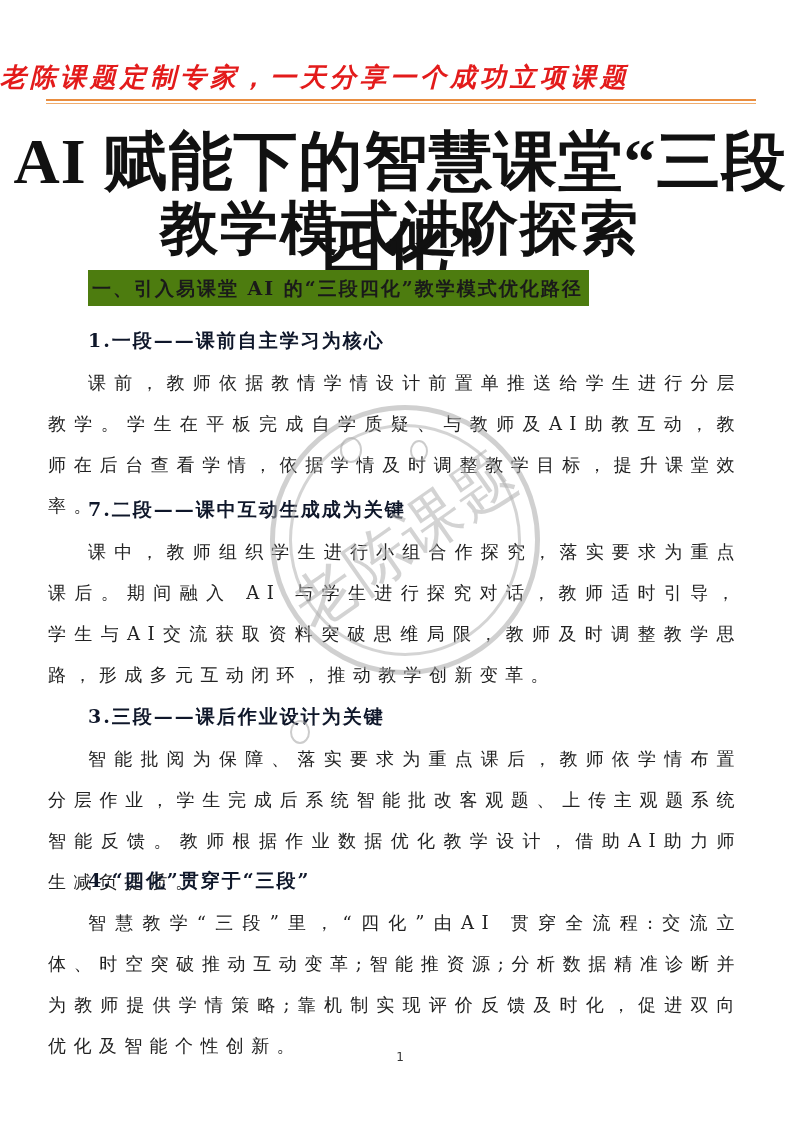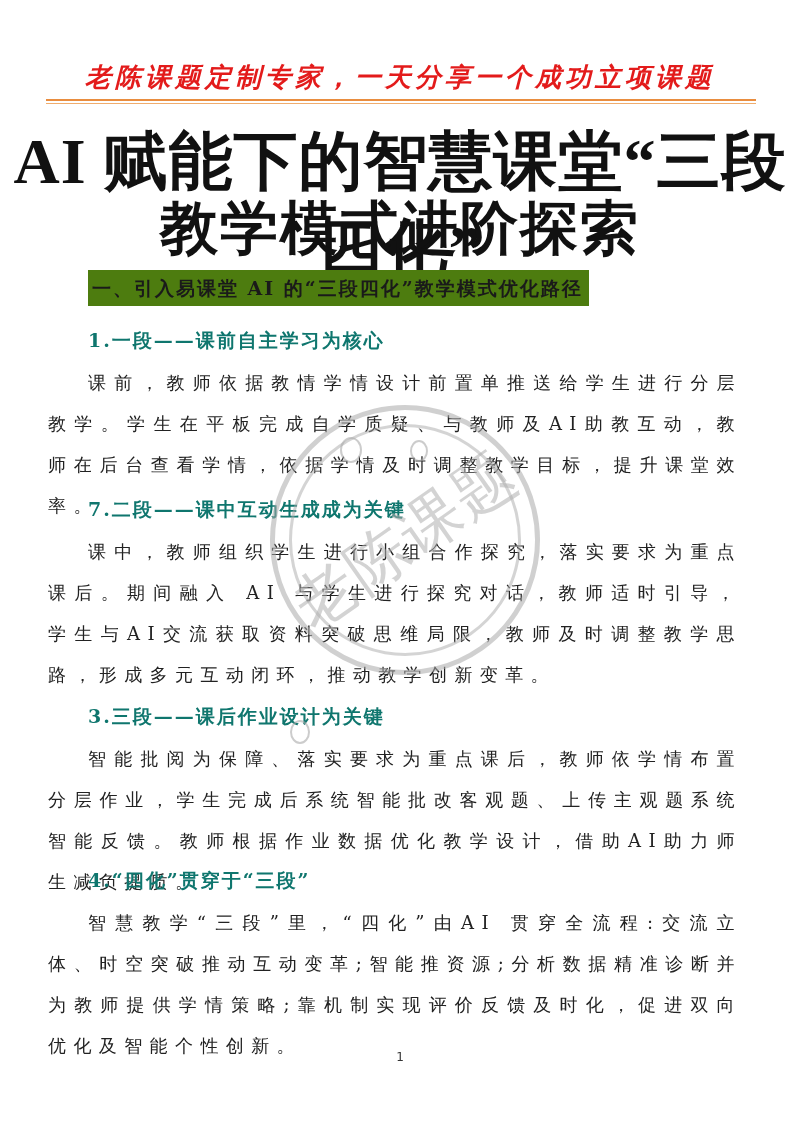--- a/index.html
+++ b/index.html
@@ -1,33 +1,33 @@
 <!DOCTYPE html>
 <html><head>
 <meta charset="utf-8">
 <style>
   html, body { margin: 0; padding: 0; background: #ffffff; }
   body { width: 800px; height: 1131px; position: relative; overflow: hidden;
          font-family: "DejaVu Serif", "Liberation Serif", serif; color: #1c1c1c; }
-  .banner { position: absolute; top: 60px; left: 0; width: 800px; text-align: center;
+  .banner { position: absolute; top: 60px; left: 0; width: 800px; text-align: left;
             color: #e31b1b; font-size: 26px; font-weight: bold; font-style: italic;
             letter-spacing: 4px; font-family: "DejaVu Serif", serif; }
   .rule { position: absolute; left: 46px; width: 710px; height: 2px; background: #e98d3f; }
   .rule.r1 { top: 99px; }
   .rule.r2 { top: 103px; height: 1px; background: #f0ad6e; }
   .title { position: absolute; left: 0; width: 800px; text-align: center; font-weight: bold;
            font-family: "Liberation Serif", "DejaVu Serif", serif; color: #111; }
   .title.t1 { top: 118px; font-size: 64px; letter-spacing: 1px; }
   .title.t2 { top: 190px; font-size: 58px; letter-spacing: 2px; }
   .section-head { position: absolute; top: 270px; left: 88px; height: 36px; line-height: 36px;
                   padding: 0 6px 0 4px; background: #4d7c0f; font-size: 19px; font-weight: bold;
                   letter-spacing: 2px; color: #1a1a1a; }
   .content { position: absolute; left: 48px; width: 694px; }
   .sub { font-size: 19px; font-weight: bold; letter-spacing: 2px; padding-left: 40px;
-         height: 44px; line-height: 44px; color: #0f766e; }
+         height: 44px; line-height: 44px; color: #0f172a; }
   .para { font-size: 18px; line-height: 41px; letter-spacing: 7.4px; text-indent: 40px;
           text-align: justify; margin: 0; color: #222; }
   .page-num { position: absolute; top: 1050px; left: 0; width: 800px; text-align: center;
               font-size: 12px; color: #333; font-family: "DejaVu Sans", sans-serif; }
   .watermark { position: absolute; left: 270px; top: 405px; width: 260px; height: 260px;
                border-radius: 50%; border: 5px solid rgba(170,170,170,0.55);
                transform: rotate(-35deg); pointer-events: none; }
   .watermark::before { content: ""; position: absolute; inset: 14px; border-radius: 50%;
                        border: 3px solid rgba(170,170,170,0.5); }
   .watermark span { position: absolute; top: 88px; left: 0; width: 100%; text-align: center;

